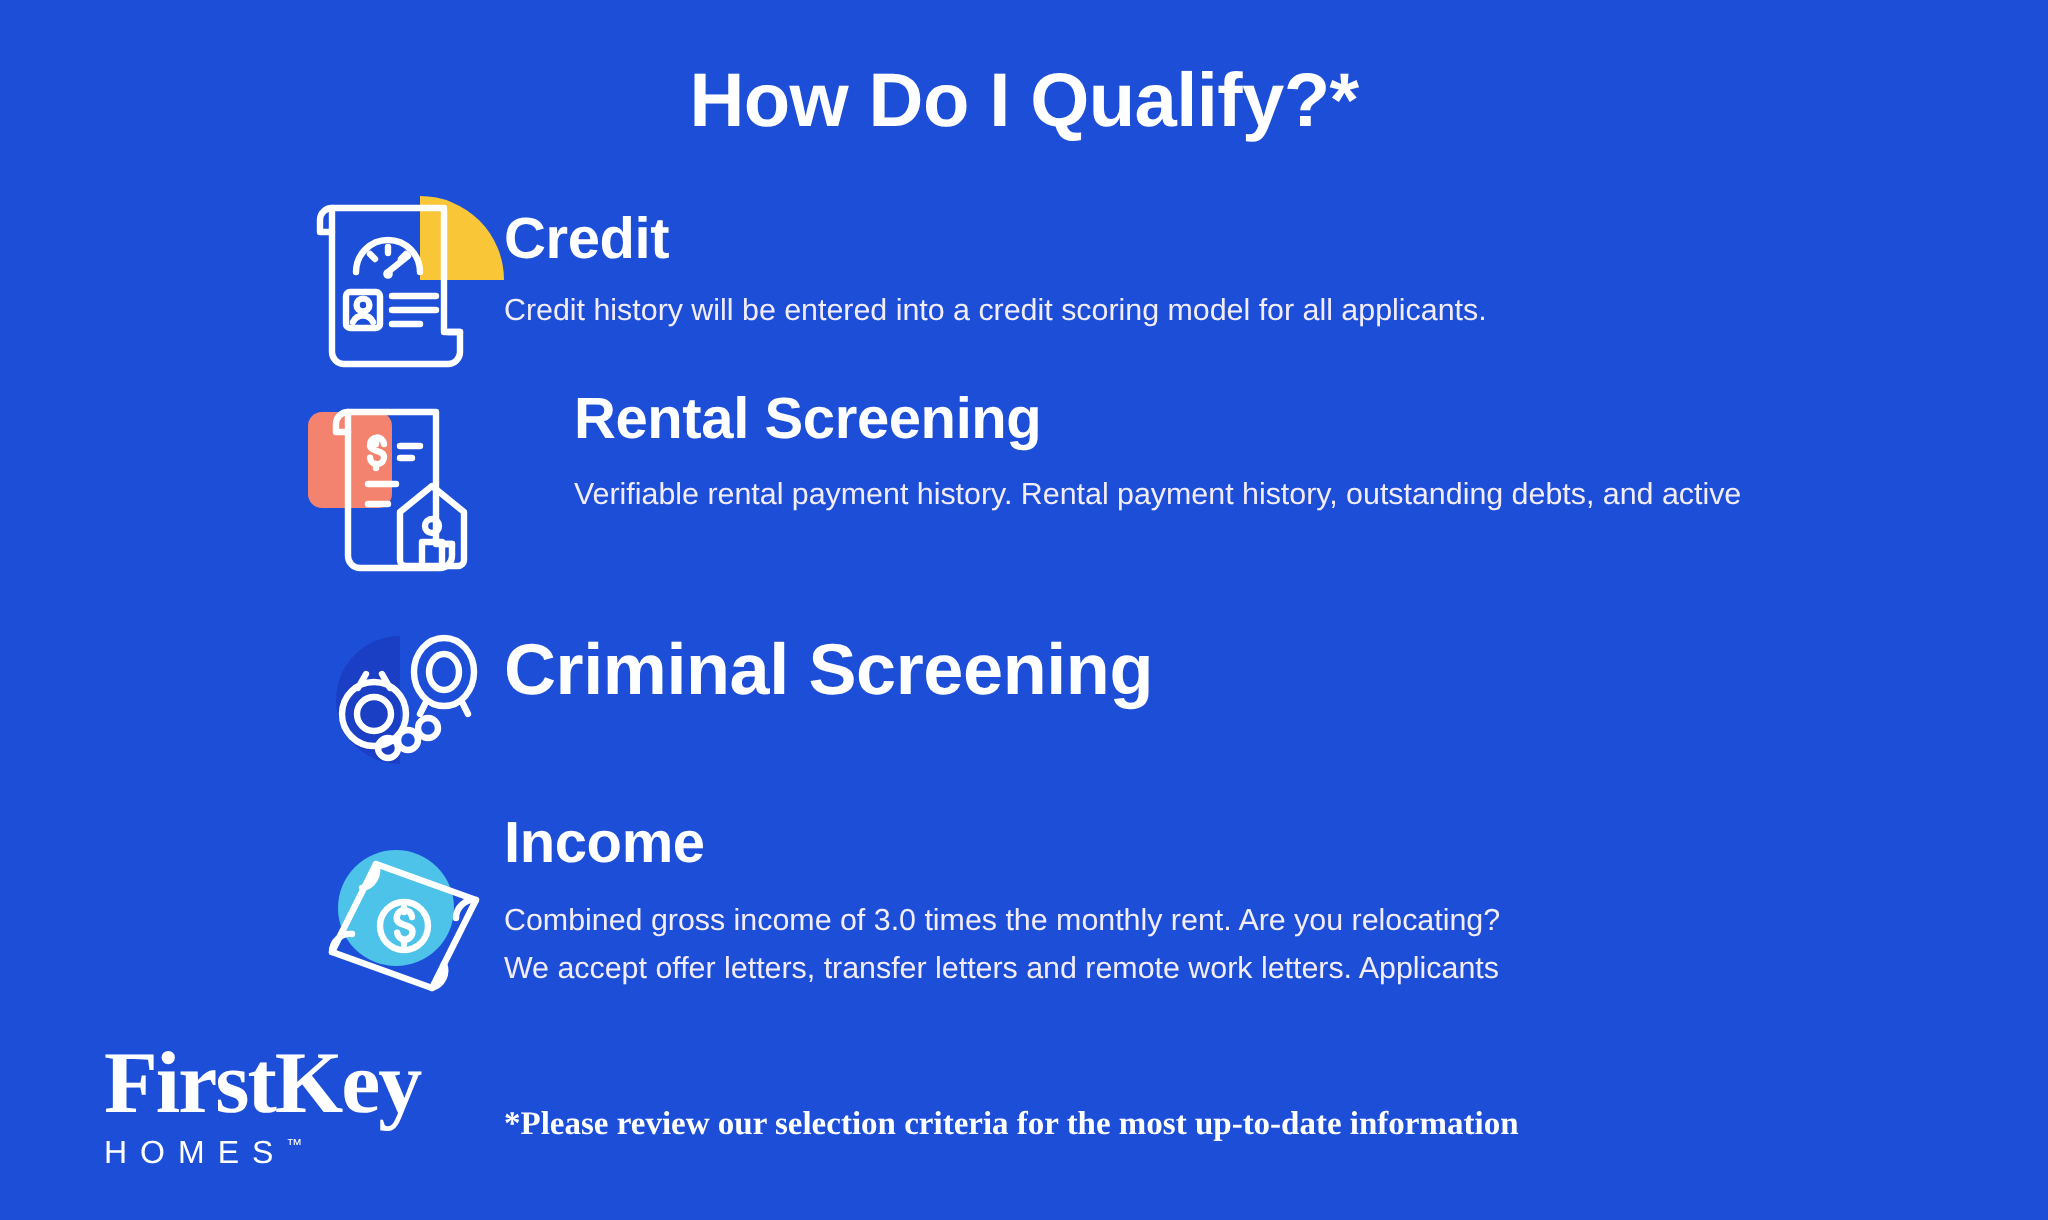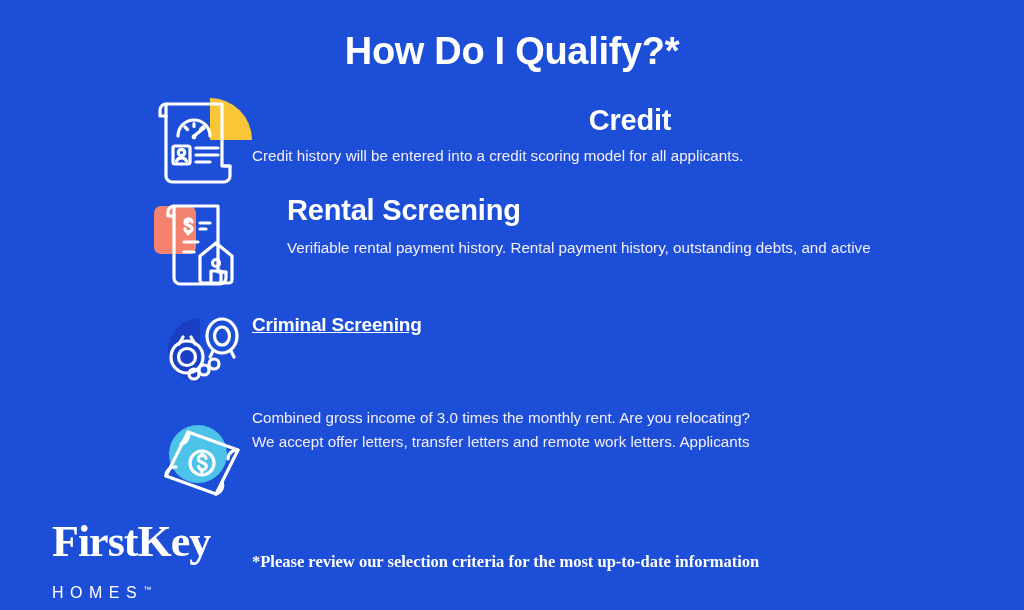--- a/index.html
+++ b/index.html
@@ -50,23 +50,23 @@
   #sec-credit   { left:148px; top:88px;  width:860px; }
   #sec-rental   { left:148px; top:190px; width:860px; }
   #sec-criminal { left:148px; top:304px; width:860px; }
   #sec-income   { left:148px; top:412px; width:860px; }
 
   #sec-credit   .sec-body { left:104px; top:16px;  width:756px; }
   #sec-rental   .sec-body { left:104px; top:4px;   width:756px;margin-left:35px; }
   #sec-criminal .sec-body { left:104px; top:10px;  width:756px; }
   #sec-income   .sec-body { left:104px; top:-6px;  width:756px; }
 
-  #sec-credit   .sec-heading { font-size:29px; margin-bottom:7px;text-align:center; }
+  #sec-credit   .sec-heading { font-size:29px; margin-bottom:7px; }
   #sec-rental   .sec-heading { font-size:29px; margin-bottom:9px; }
-  #sec-criminal .sec-heading { font-size:19px; margin-bottom:8px;text-decoration:underline; }
+  #sec-criminal .sec-heading { font-size:36px; margin-bottom:8px; }
   #sec-income   .sec-heading { font-size:29px; margin-bottom:10px; }
 
   #sec-credit   .sec-icon { top:2px;  left:4px; }
   #sec-rental   .sec-icon { top:2px;  left:0px; }
   #sec-criminal .sec-icon { top:-4px; left:6px; }
   #sec-income   .sec-icon { top:-2px; left:4px; }
 
   .sec-desc .line { display:block; }
 
   
@@ -78,21 +78,21 @@
   }
   .logo-word {
     font-family:"Liberation Serif", serif;
     font-size:44px;
     font-weight:bold;
     line-height:44px;
     letter-spacing:-1px;
     white-space:nowrap;
   }
   .logo-sub {
-    margin-top:20px;
+    margin-top:4px;
     font-family:"Liberation Sans", sans-serif;
     font-size:16px;
     font-weight:normal;
     letter-spacing:6.5px;
     position:relative;
     display:inline-block;
   }
   .logo-tm {
     font-size:8px;
     vertical-align:super;
@@ -199,20 +199,21 @@
         <g fill="none" stroke="#FFFFFF" stroke-width="3.2" stroke-linecap="round" stroke-linejoin="round">
           <path d="M36 22 L86 40 L64 84 L14 66 Z"></path>
           <path d="M36 22 a9 9 0 0 1 -7 12 M86 40 a9 9 0 0 0 -10 9 M64 84 a9 9 0 0 0 6 -12 M14 66 a9 9 0 0 1 10 -9"></path>
           <circle cx="50" cy="53" r="12"></circle>
           <path d="M50 44 v2 m0 14 v2"></path>
           <path d="M54 48.5 a3.8 3.8 0 0 0 -7.6 0.8 c0 3.8 7.8 2.6 7.8 6.4 a3.8 3.8 0 0 1 -7.6 0.6"></path>
         </g>
       </svg>
     </div>
     <div class="sec-body">
+      <div class="sec-heading">Income</div>
       <div class="sec-desc">
         <span class="line">Combined gross income of 3.0 times the monthly rent. Are you relocating?</span>
         <span class="line">We accept offer letters, transfer letters and remote work letters. Applicants</span>
       </div>
     </div>
   </div>
 
   <div class="logo">
     <div class="logo-word">FirstKey</div>
     <div class="logo-sub"><span>HOMES</span><span class="logo-tm">™</span></div>

